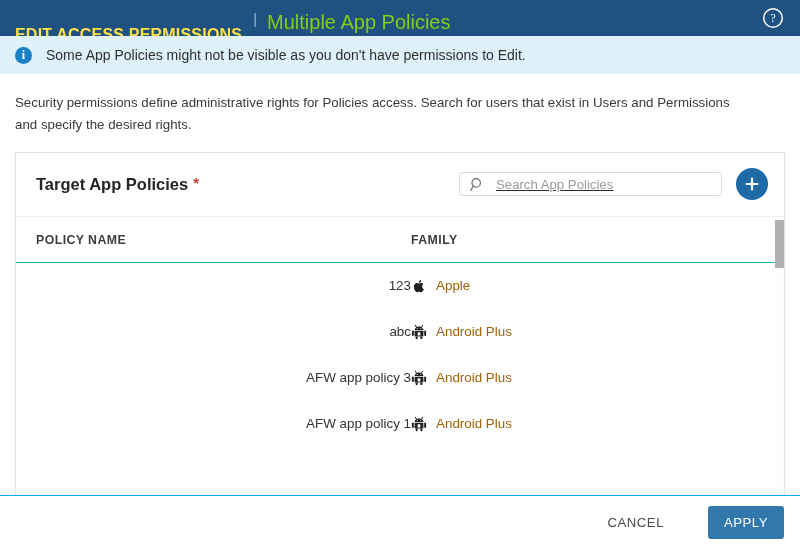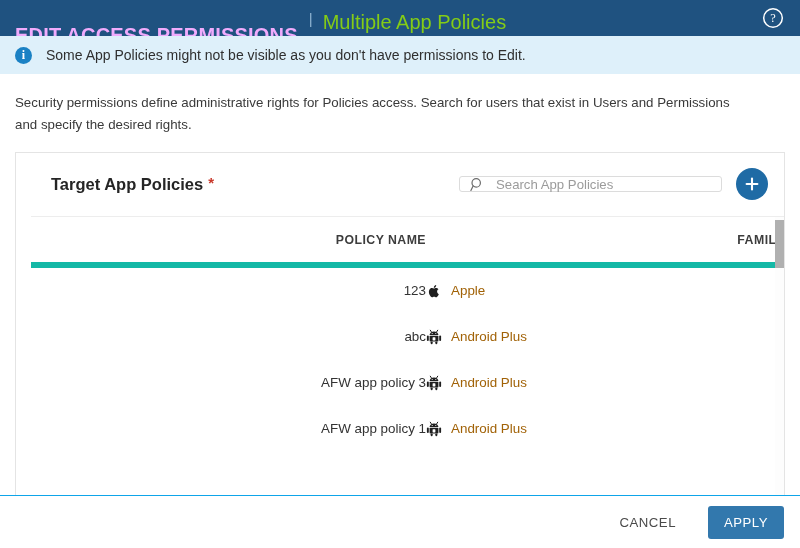--- a/index.html
+++ b/index.html
@@ -28,23 +28,23 @@
   .titlebar {
     height: 36px;
     background: #1f5280;
     display: flex;
     align-items: center;
     padding: 0 16px 0 15px;
     flex: 0 0 36px;
     box-sizing: border-box;
   }
   .titlebar-main {
-    font-size: 20px;
+    font-size: 16px;
     font-weight: bold;
-    color: #f0abfc;
+    color: #fde047;
     letter-spacing: 0.2px;
     white-space: nowrap;
     margin-top: 34px;
   }
   .titlebar-sep {
     color: #8fb4d2;
     margin: 0 10px 0 11px;
     font-size: 15px;
     font-weight: 300;
   }
@@ -108,21 +108,20 @@
     margin: 0 15px;
     border: 1px solid #e4e4e4;
     border-bottom: none;
     background: #ffffff;
     flex: 1 1 auto;
     display: flex;
     flex-direction: column;
     min-height: 0;
     box-sizing: border-box;
     position: relative;
-    padding-left: 15px;
   }
 
   .card-head {
     height: 64px;
     flex: 0 0 64px;
     display: flex;
     align-items: center;
     padding: 0 16px 0 20px;
     border-bottom: 1px solid #ededed;
     box-sizing: border-box;
@@ -135,28 +134,29 @@
   .required-star {
     color: #c9392b;
     font-size: 15px;
     margin-left: 5px;
     vertical-align: 2px;
   }
   .head-spacer { flex: 1 1 auto; }
 
   .search-box {
     width: 263px;
-    height: 16px;
+    height: 24px;
     border: 1px solid #dcdcdc;
     border-radius: 3px;
     display: flex;
     align-items: center;
     padding: 0 10px;
     box-sizing: border-box;
     background: #ffffff;
+    text-decoration: underline;
   }
   .search-icon { flex: 0 0 15px; width: 15px; height: 15px; display: block; }
   .search-input {
     border: none;
     outline: none;
     flex: 1 1 auto;
     margin-left: 9px;
     font-size: 13.2px;
     font-family: "Liberation Sans", sans-serif;
     color: #3a3a3a;
@@ -187,27 +187,27 @@
     min-height: 0;
     position: relative;
     overflow: hidden;
   }
   .table {
     width: 100%;
     border-collapse: collapse;
     table-layout: fixed;
   }
   .table th {
-    text-align: right;
+    text-align: left;
     font-size: 12.3px;
     font-weight: bold;
     color: #3d3d3d;
     letter-spacing: 0.45px;
     padding: 16px 0 15px 0;
-    border-bottom: 6px solid #14b8a6;
+    border-bottom: 1px solid #14b8a6;
   }
   .table th.col-name { padding-left: 20px; width: 375px; }
   .table td {
     font-size: 13.4px;
     color: #333333;
     padding: 15px 0 15px 0;
     vertical-align: middle;
     border: none;
     text-align: right;
   }
@@ -269,21 +269,21 @@
     background: #3278ad;
     border: none;
     border-radius: 3px;
     color: #ffffff;
     font-family: "Liberation Sans", sans-serif;
     font-size: 13.2px;
     letter-spacing: 0.5px;
     cursor: pointer;
     width: 76px;
     height: 33px;
-    margin-left: 18px;
+    margin-left: 30px;
   }
 </style>
 </head>
 <body>
 
 <div class="app">
 
   <div class="titlebar">
     <span class="titlebar-main">EDIT ACCESS PERMISSIONS</span>
     <span class="titlebar-sep">|</span>

